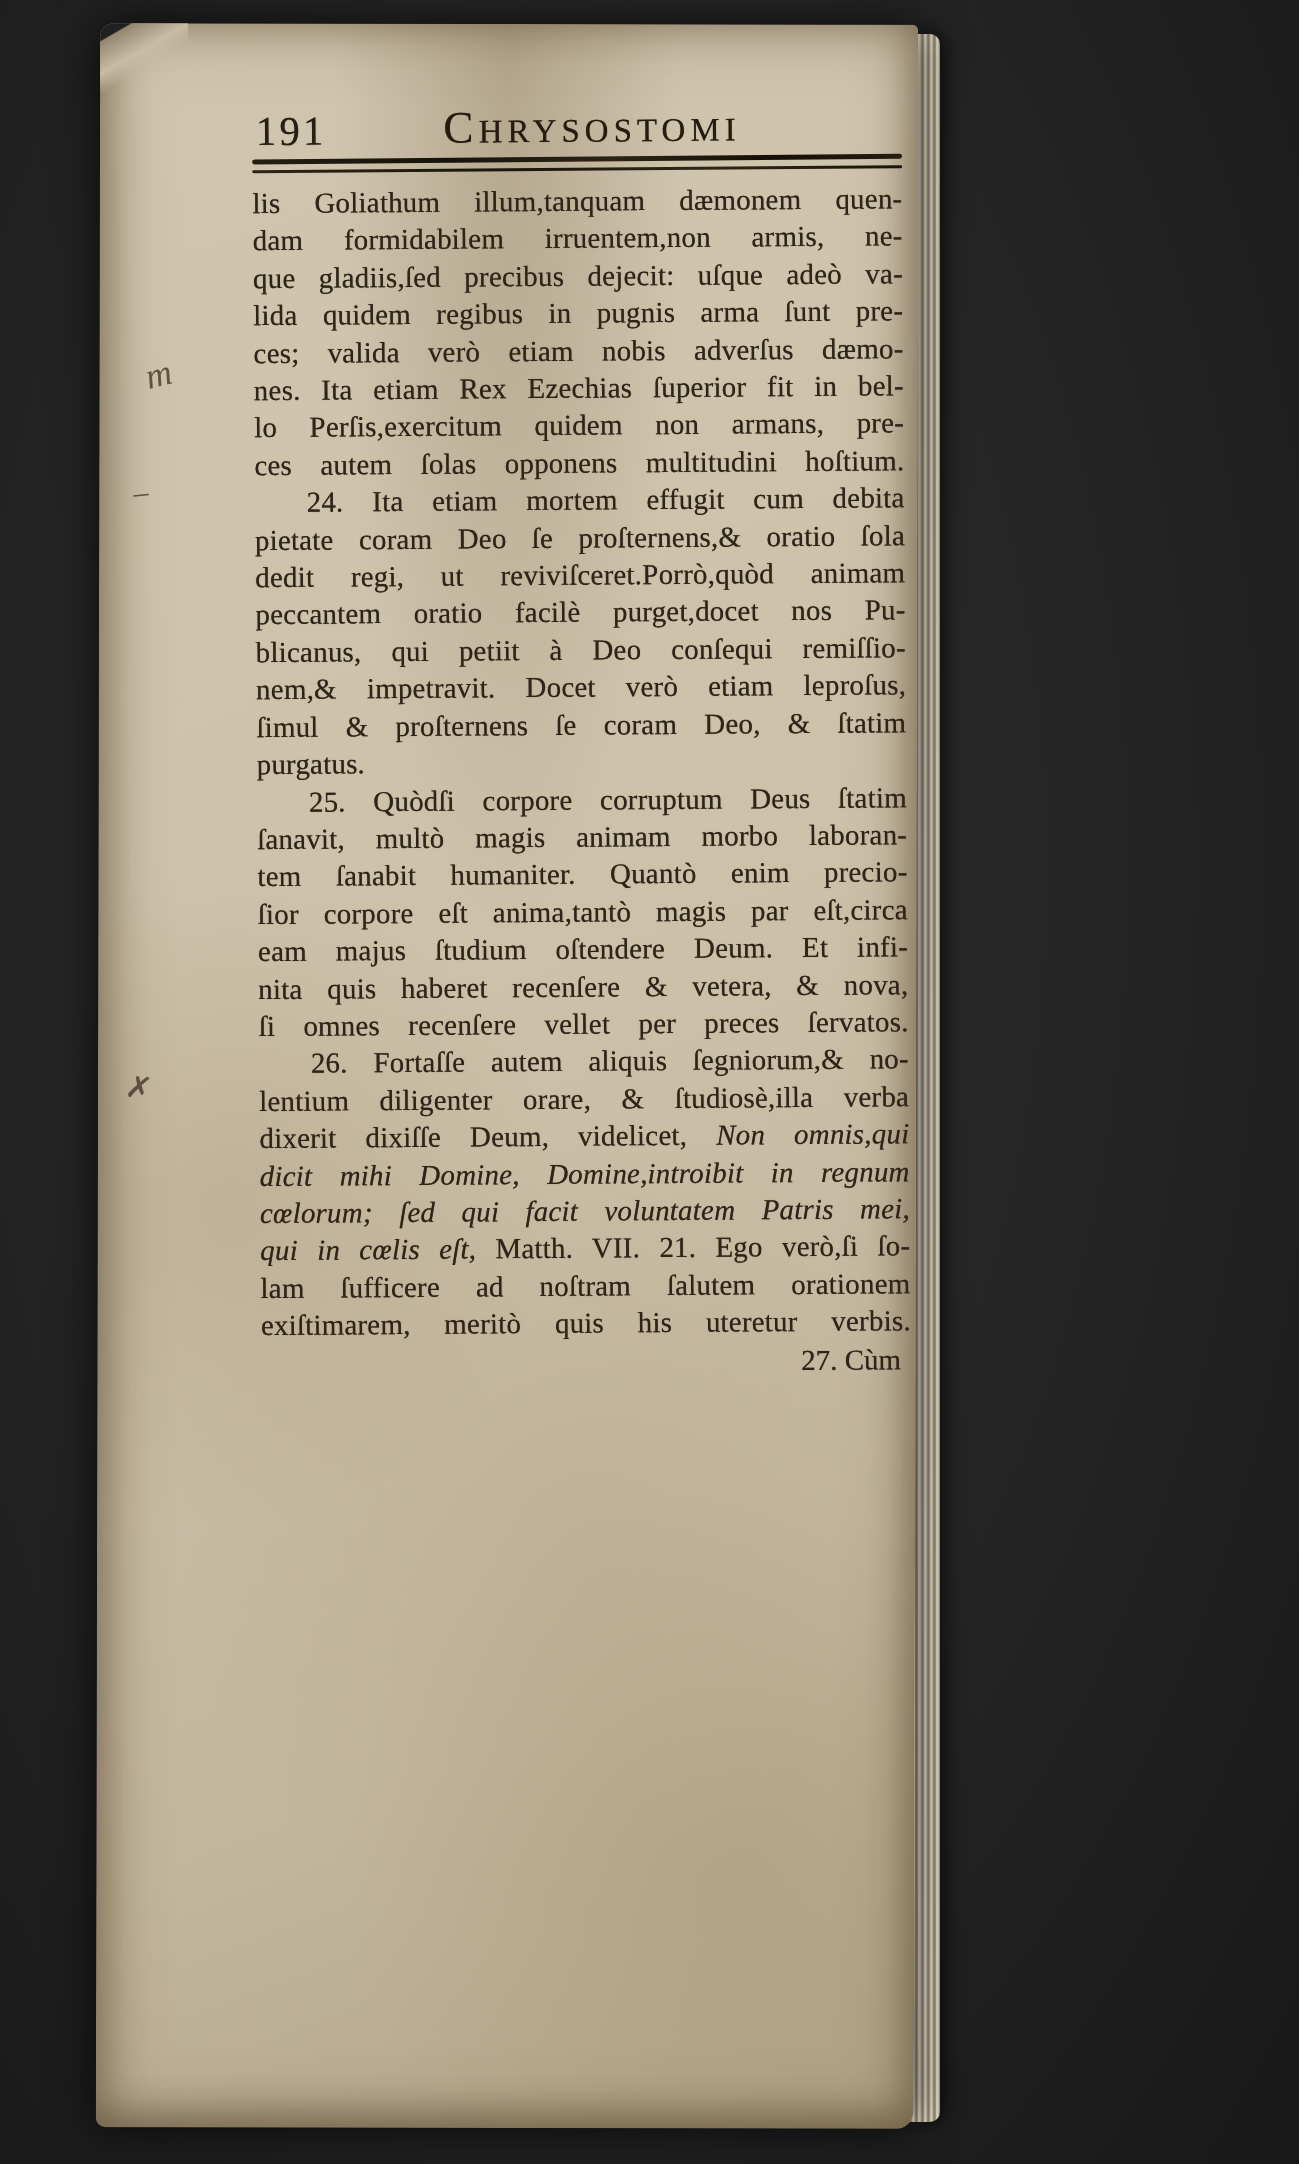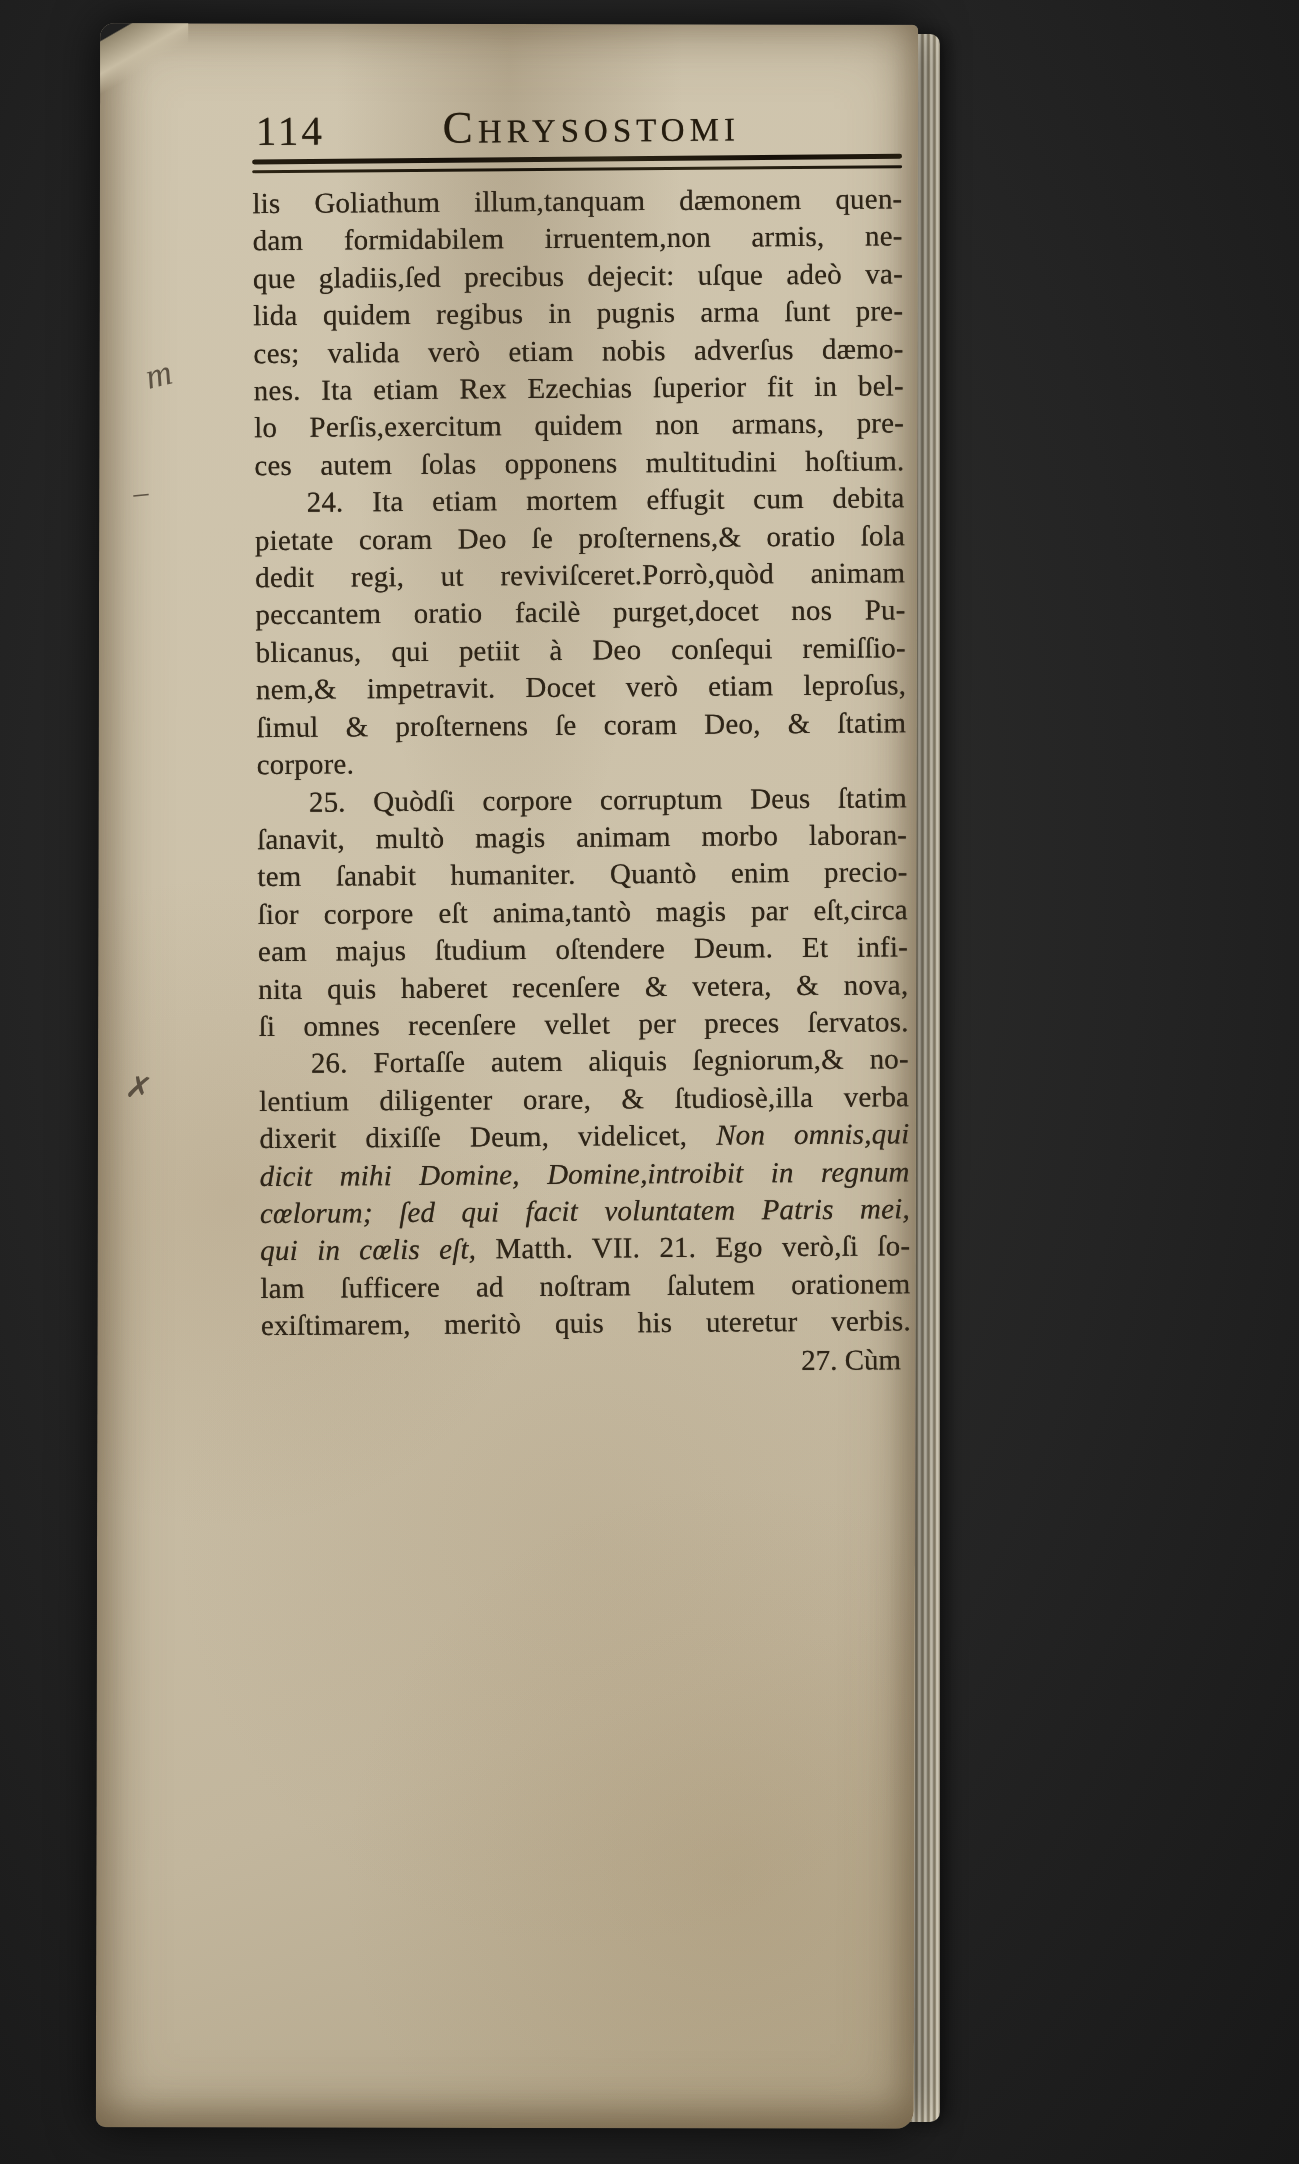--- a/index.html
+++ b/index.html
@@ -142,21 +142,21 @@
 
 <div class="page">
   <div class="corner-fold"></div>
 
   <span class="margin-mark mark-1">m</span>
   <span class="margin-mark mark-2">–</span>
   <span class="margin-mark mark-3">✗</span>
 
   <div class="content">
     <div class="header-row">
-      <span class="page-number">114</span>
+      <span class="page-number">191</span>
       <span class="running-header">Chrysostomi</span>
     </div>
 
     <div class="rules">
       <div class="rule-top"></div>
       <div class="rule-bottom"></div>
     </div>
 
     <div class="text-block">
         <div class="line"><span>lis Goliathum illum,tanquam dæmonem quen-</span></div>
@@ -167,21 +167,21 @@
         <div class="line"><span>nes. Ita etiam Rex Ezechias ſuperior fit in bel-</span></div>
         <div class="line"><span>lo Perſis,exercitum quidem non armans, pre-</span></div>
         <div class="line"><span>ces autem ſolas opponens multitudini hoſtium.</span></div>
         <div class="line ind"><span>24. Ita etiam mortem effugit cum debita</span></div>
         <div class="line"><span>pietate coram Deo ſe proſternens,&amp; oratio ſola</span></div>
         <div class="line"><span>dedit regi, ut reviviſceret.Porrò,quòd animam</span></div>
         <div class="line"><span>peccantem oratio facilè purget,docet nos Pu-</span></div>
         <div class="line"><span>blicanus, qui petiit à Deo conſequi remiſſio-</span></div>
         <div class="line"><span>nem,&amp; impetravit. Docet verò etiam leproſus,</span></div>
         <div class="line"><span>ſimul &amp; proſternens ſe coram Deo, &amp; ſtatim</span></div>
-        <div class="line noj"><span>corpore.</span></div>
+        <div class="line noj"><span>purgatus.</span></div>
         <div class="line ind"><span>25. Quòdſi corpore corruptum Deus ſtatim</span></div>
         <div class="line"><span>ſanavit, multò magis animam morbo laboran-</span></div>
         <div class="line"><span>tem ſanabit humaniter. Quantò enim precio-</span></div>
         <div class="line"><span>ſior corpore eſt anima,tantò magis par eſt,circa</span></div>
         <div class="line"><span>eam majus ſtudium oſtendere Deum. Et infi-</span></div>
         <div class="line"><span>nita quis haberet recenſere &amp; vetera, &amp; nova,</span></div>
         <div class="line"><span>ſi omnes recenſere vellet per preces ſervatos.</span></div>
         <div class="line ind"><span>26. Fortaſſe autem aliquis ſegniorum,&amp; no-</span></div>
         <div class="line"><span>lentium diligenter orare, &amp; ſtudiosè,illa verba</span></div>
         <div class="line"><span>dixerit dixiſſe Deum, videlicet, </span><span class="it">Non omnis,qui</span></div>

